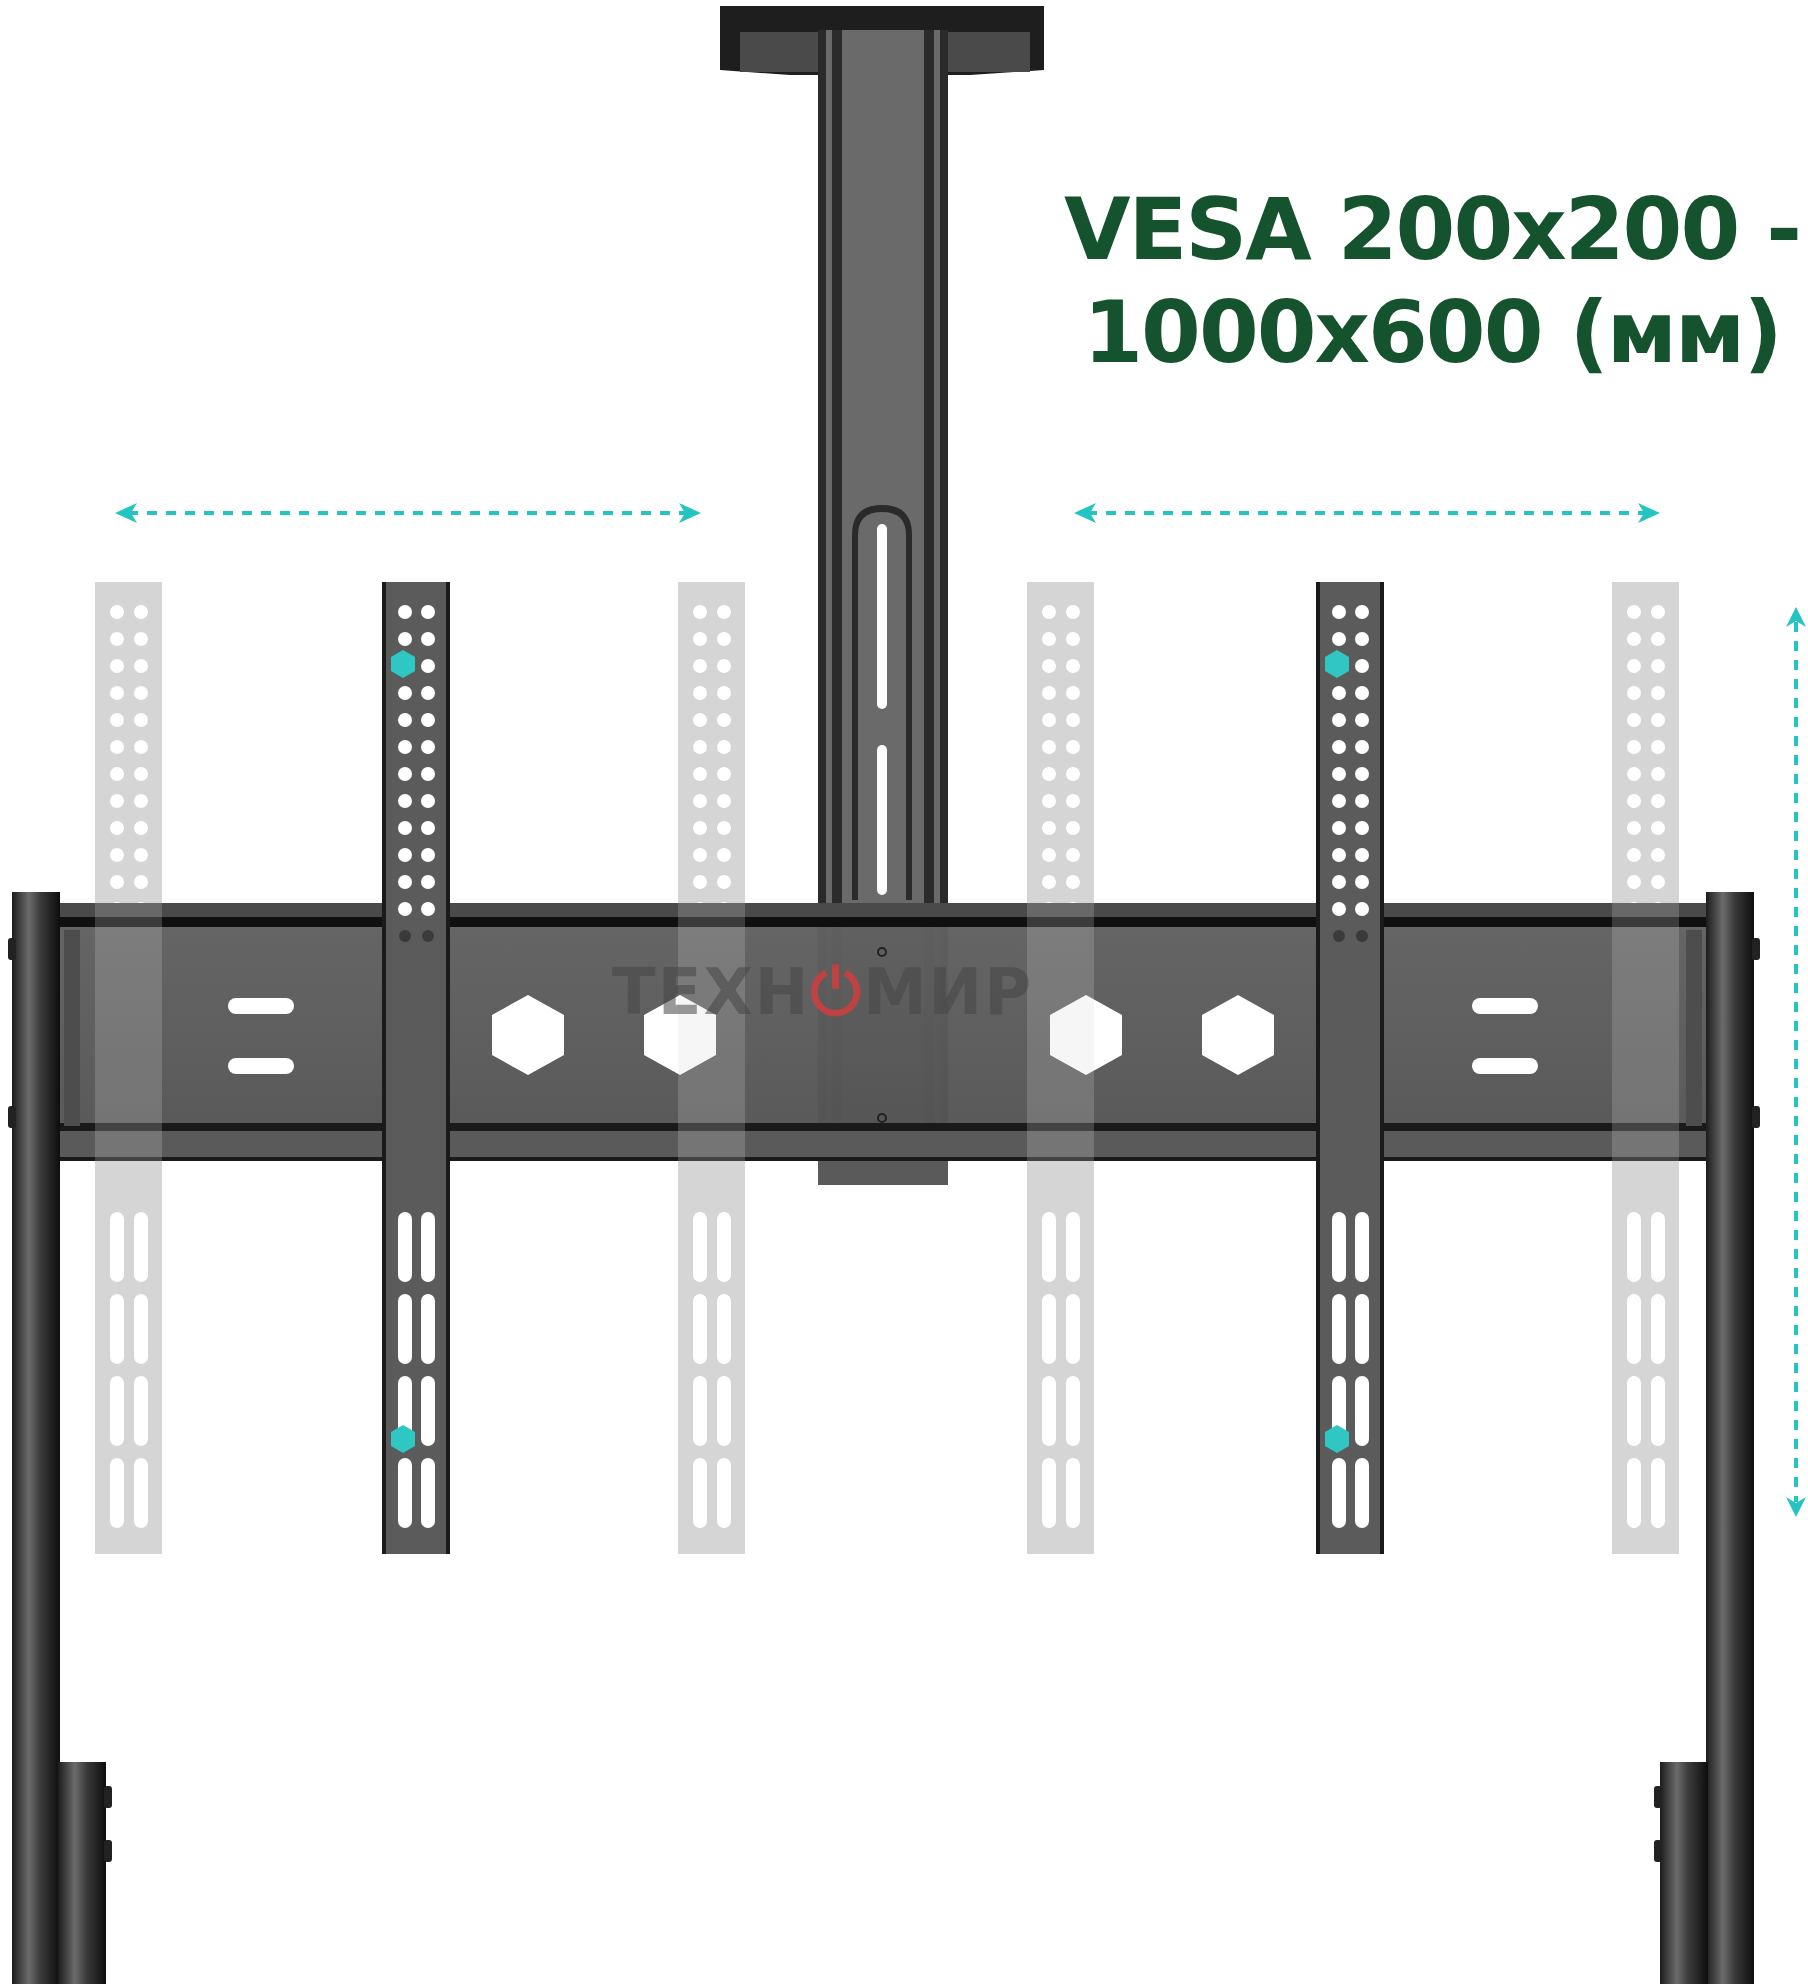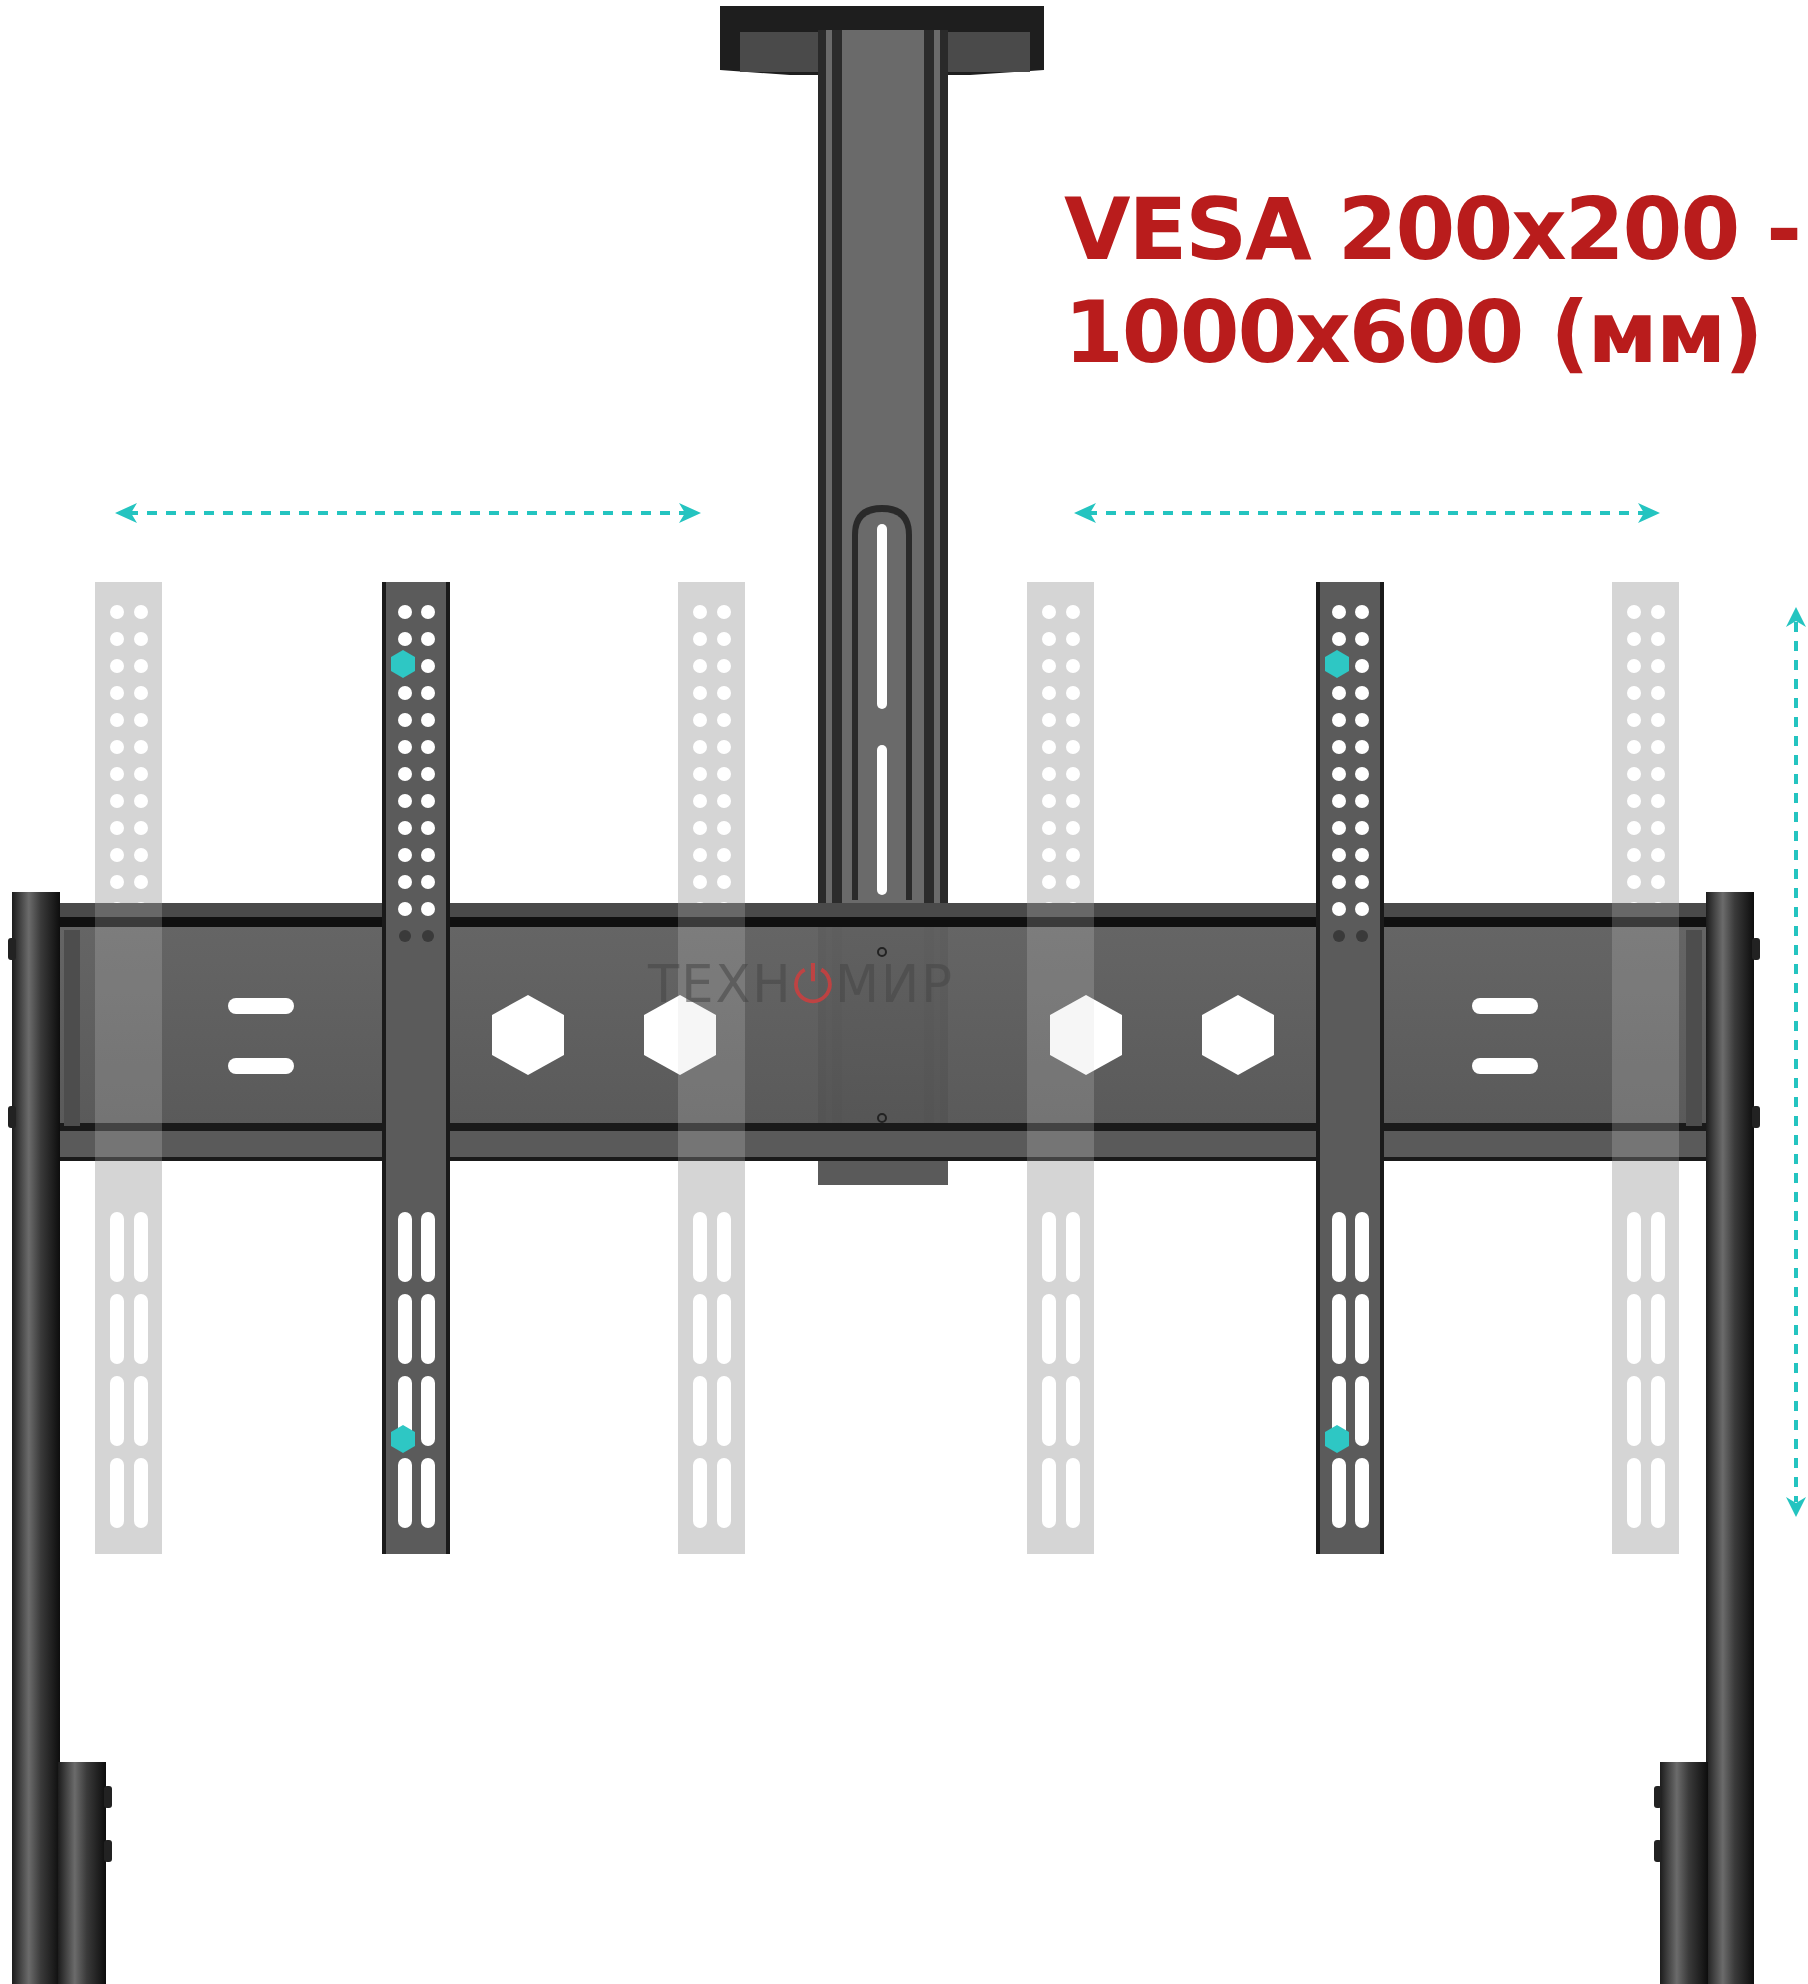--- a/index.html
+++ b/index.html
@@ -1,18 +1,18 @@
 <!DOCTYPE html>
 <html><head>
 <meta charset="utf-8">
 <style>
   html,body{margin:0;padding:0;background:#ffffff;}
   body{width:1808px;height:1984px;position:relative;overflow:hidden;font-family:"Liberation Sans","DejaVu Sans",sans-serif;}
-  .headline{position:absolute;left:1064px;top:178px;color:#b91c1c;font-family:"DejaVu Sans","Liberation Sans",sans-serif;font-weight:bold;font-size:86px;line-height:103px;letter-spacing:-2px;white-space:pre;}
-  .watermark{position:absolute;left:648px;top:955px;font-family:"DejaVu Sans","Liberation Sans",sans-serif;font-weight:normal;font-size:51px;letter-spacing:2px;color:rgba(70,70,70,0.55);white-space:nowrap;}
+  .headline{position:absolute;left:1064px;top:178px;color:#14532d;font-family:"DejaVu Sans","Liberation Sans",sans-serif;font-weight:bold;font-size:86px;line-height:103px;letter-spacing:-2px;white-space:pre;text-align:center;}
+  .watermark{position:absolute;left:612px;top:955px;font-family:"DejaVu Sans","Liberation Sans",sans-serif;font-weight:bold;font-size:64px;letter-spacing:2px;color:rgba(70,70,70,0.55);white-space:nowrap;}
   .watermark .power{color:rgba(214,60,60,0.8);}
   svg{position:absolute;left:0;top:0;}
 </style>
 </head>
 <body>
 
 <svg width="1808" height="1984" viewBox="0 0 1808 1984">
   <defs>
     <linearGradient id="pole" x1="0" x2="1" y1="0" y2="0">
       <stop offset="0" stop-color="#1c1c1c"></stop>

